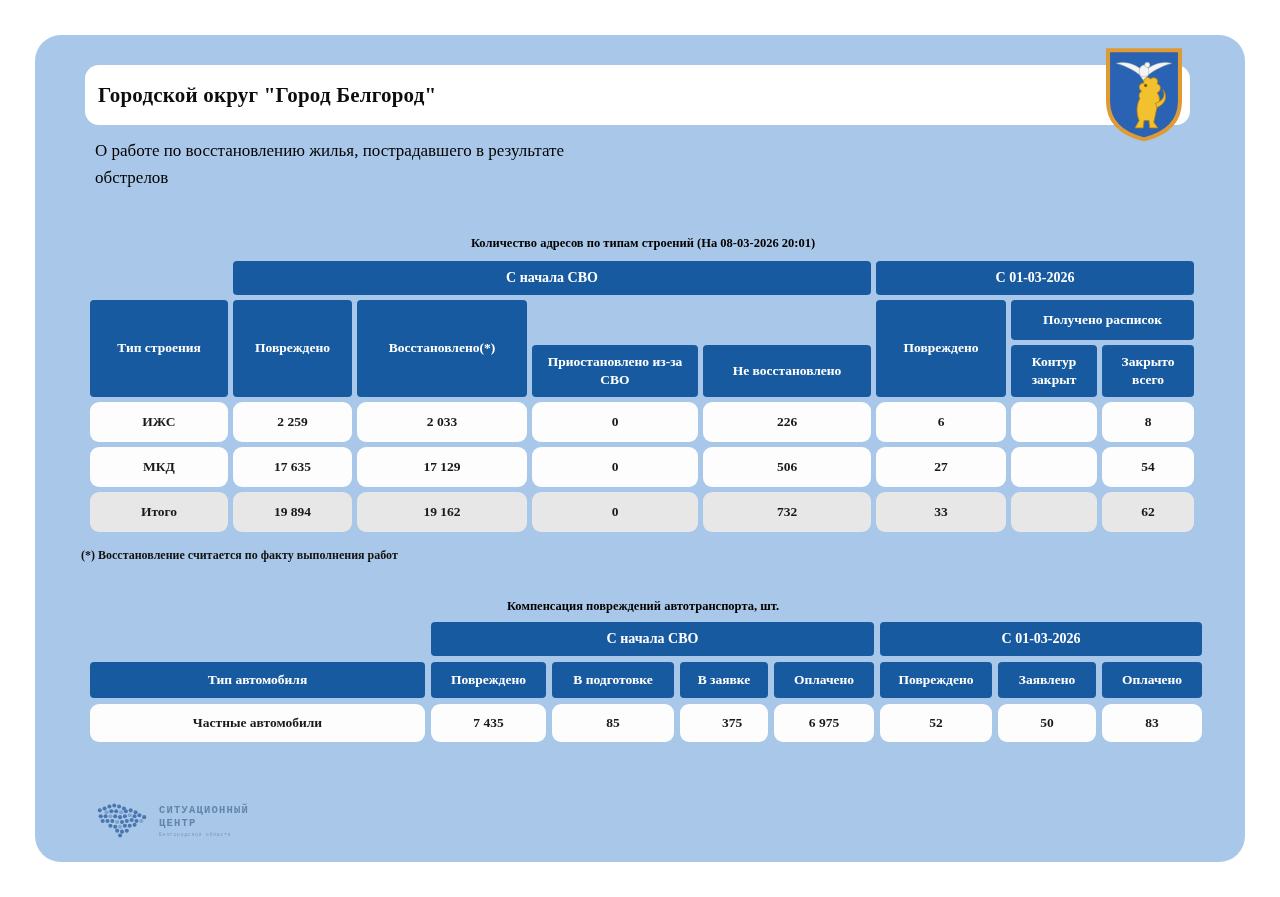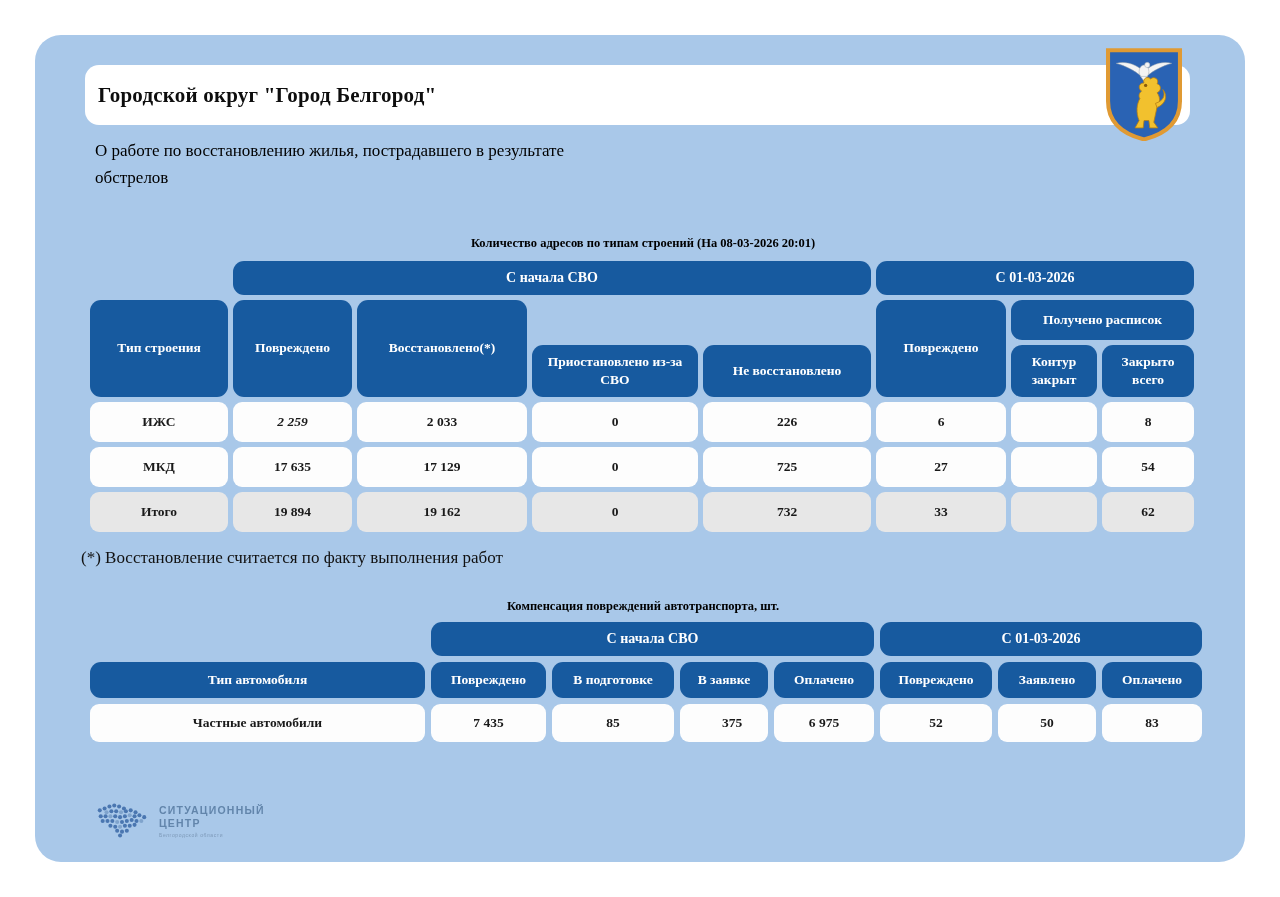--- a/index.html
+++ b/index.html
@@ -31,37 +31,37 @@
     grid-template-rows: 34px 40px 52px 40px 40px 40px;
     gap: 5px;
   }
   .grid2 {
     top: 587px; width: 1106px;
     grid-template-columns: 335px 115px 122px 88px 100px 112px 98px 100px;
     grid-template-rows: 34px 36px 38px;
     gap: 6px;
   }
   .hc {
-    background: #175a9f; color: #ffffff; border-radius: 11px;
+    background: #175a9f; color: #ffffff; border-radius: 4px;
     display: flex; align-items: center; justify-content: center;
     text-align: center; font-weight: bold; font-size: 13.5px; line-height: 1.35; padding: 2px 4px;
   }
   .gh { font-size: 14px; }
   .dc {
     background: #fdfdfd; border-radius: 9px; color: #1a1a1a;
     display: flex; align-items: center; justify-content: center;
     font-weight: bold; font-size: 13.5px;
   }
   .dc.total { background: #e7e7e7; }
   .footnote {
     position: absolute; left: 46px; top: 513px;
-    font-size: 17px; font-weight: normal; color: #111;
+    font-size: 12px; font-weight: bold; color: #111;
   }
   .footer-logo { position: absolute; left: 58px; top: 765px; display: flex; align-items: center; gap: 8px; }
-  .logo-text { font-family: Liberation Sans, sans-serif; color: #6285ab; }
+  .logo-text { font-family: Liberation Mono, monospace; color: #6285ab; }
   .logo-line { font-size: 10.5px; letter-spacing: 1.2px; font-weight: bold; line-height: 1.25; }
   .logo-sub { font-size: 5px; letter-spacing: .6px; margin-top: 2px; color: #7d99b8; }
 </style>
 </head>
 <body>
 
 <div class="card">
 
   <div class="header-bar">
     <div class="header-title">Городской округ "Город Белгород"</div>
@@ -100,33 +100,33 @@
     <div class="hc" style="grid-column:2; grid-row:2/4;">Повреждено</div>
     <div class="hc" style="grid-column:3; grid-row:2/4;">Восстановлено(*)</div>
     <div class="hc" style="grid-column:4; grid-row:3;">Приостановлено из-за СВО</div>
     <div class="hc" style="grid-column:5; grid-row:3;">Не восстановлено</div>
     <div class="hc" style="grid-column:6; grid-row:2/4;">Повреждено</div>
     <div class="hc" style="grid-column:7/9; grid-row:2;">Получено расписок</div>
     <div class="hc" style="grid-column:7; grid-row:3;">Контур закрыт</div>
     <div class="hc" style="grid-column:8; grid-row:3;">Закрыто всего</div>
 
     <div class="dc" style="grid-column:1; grid-row:4;">ИЖС</div>
-    <div class="dc" style="grid-column:2; grid-row:4;font-style:italic;">2 259</div>
+    <div class="dc" style="grid-column:2; grid-row:4;">2 259</div>
     <div class="dc" style="grid-column:3; grid-row:4;">2 033</div>
     <div class="dc" style="grid-column:4; grid-row:4;">0</div>
     <div class="dc" style="grid-column:5; grid-row:4;">226</div>
     <div class="dc" style="grid-column:6; grid-row:4;">6</div>
     <div class="dc" style="grid-column:7; grid-row:4;"></div>
     <div class="dc" style="grid-column:8; grid-row:4;">8</div>
 
     <div class="dc" style="grid-column:1; grid-row:5;">МКД</div>
     <div class="dc" style="grid-column:2; grid-row:5;">17 635</div>
     <div class="dc" style="grid-column:3; grid-row:5;">17 129</div>
     <div class="dc" style="grid-column:4; grid-row:5;">0</div>
-    <div class="dc" style="grid-column:5; grid-row:5;">725</div>
+    <div class="dc" style="grid-column:5; grid-row:5;">506</div>
     <div class="dc" style="grid-column:6; grid-row:5;">27</div>
     <div class="dc" style="grid-column:7; grid-row:5;"></div>
     <div class="dc" style="grid-column:8; grid-row:5;">54</div>
 
     <div class="dc total" style="grid-column:1; grid-row:6;">Итого</div>
     <div class="dc total" style="grid-column:2; grid-row:6;">19 894</div>
     <div class="dc total" style="grid-column:3; grid-row:6;">19 162</div>
     <div class="dc total" style="grid-column:4; grid-row:6;">0</div>
     <div class="dc total" style="grid-column:5; grid-row:6;">732</div>
     <div class="dc total" style="grid-column:6; grid-row:6;">33</div>

